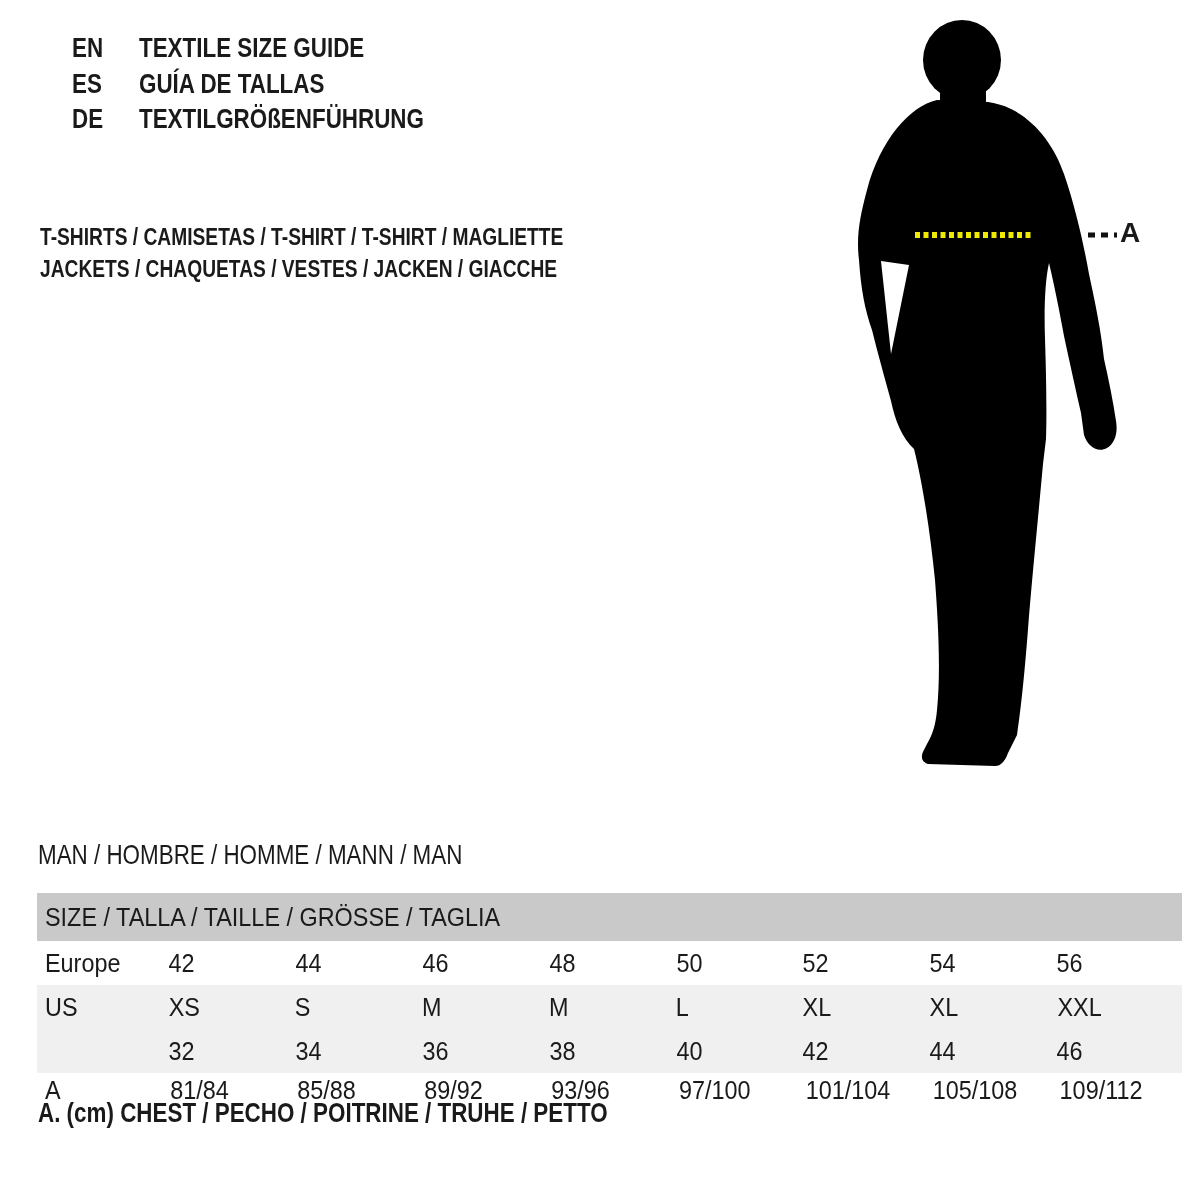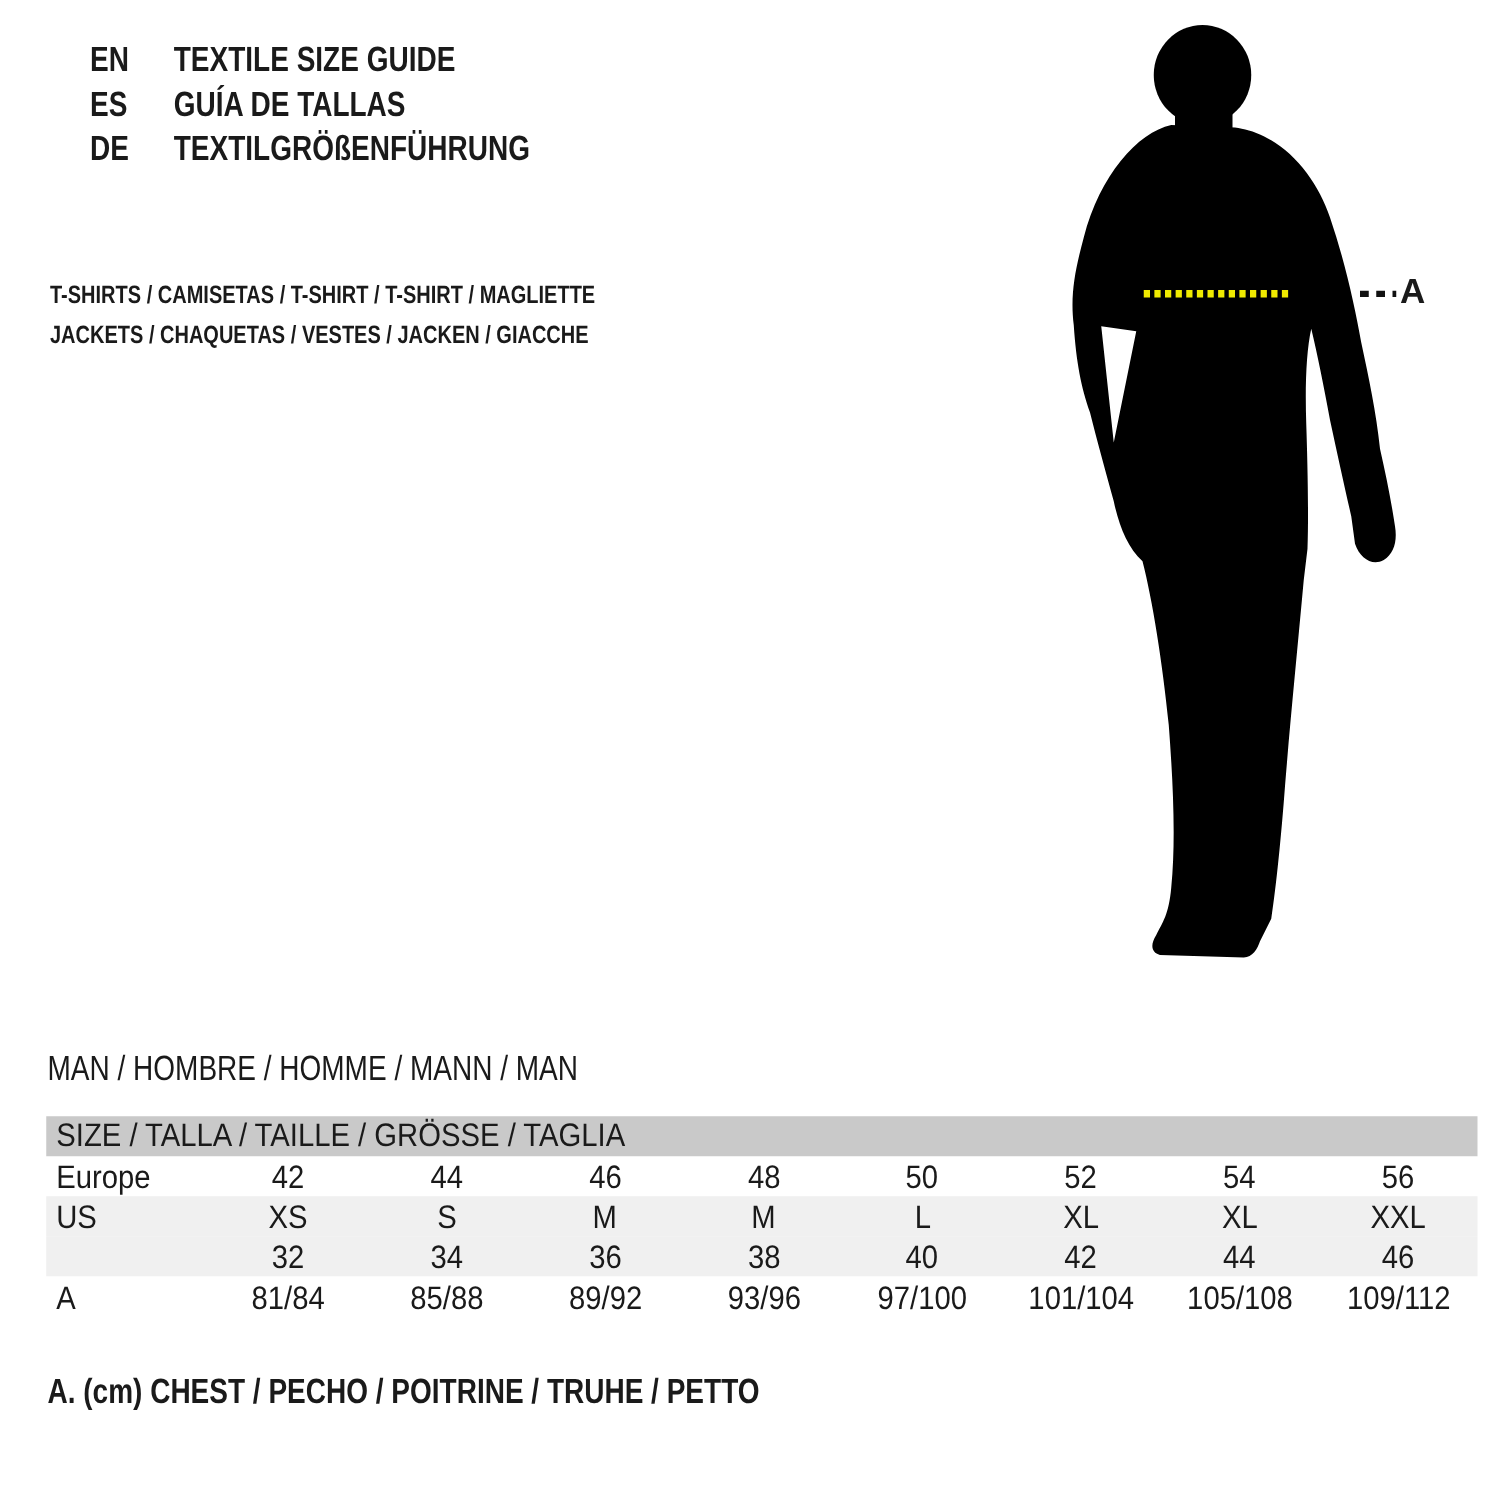--- a/index.html
+++ b/index.html
@@ -12,37 +12,37 @@
   .cond{display:inline-block;transform:scaleX(.80);transform-origin:0 50%;white-space:nowrap;}
   .tcond{display:inline-block;transform:scaleX(.90);transform-origin:50% 50%;white-space:nowrap;}
   .tcond-l{display:inline-block;transform:scaleX(.90);transform-origin:0 50%;white-space:nowrap;}
 
   
   .lang-block{position:absolute;left:43px;top:30px;}
   .lang-row{display:flex;line-height:35.5px;font-size:28px;font-weight:bold;text-align:center;}
   .lang-code{width:96px;}
   
   .cat-block{position:absolute;left:40px;top:221px;}
-  .cat-line{line-height:31.7px;font-size:20px;font-weight:bold;}
+  .cat-line{line-height:31.7px;font-size:24px;font-weight:bold;}
 
   
   .figure-svg{position:absolute;left:845px;top:8px;width:280px;height:770px;}
   .marker-a{position:absolute;left:1120px;top:217px;font-size:28px;font-weight:bold;}
 
   
   .man-title{position:absolute;left:38px;top:840px;font-size:28px;font-weight:normal;line-height:30px;}
 
   
   .size-table{position:absolute;left:37px;top:893px;width:1145px;font-size:26px;}
-  .thead{height:32px;background:#c9c9c9;display:flex;padding-left:8px;box-sizing:border-box;}
-  .trow{display:flex;align-items:center;height:32px;}
+  .thead{height:48px;background:#c9c9c9;display:flex;align-items:center;padding-left:8px;box-sizing:border-box;}
+  .trow{display:flex;align-items:center;height:44px;}
   .trow.tall{height:34px;}
   .trow.shaded{background:#f0f0f0;}
   .tlabel{width:130px;padding-left:8px;box-sizing:border-box;text-align:left;}
-  .tcell{flex:1;text-align:center;}
+  .tcell{flex:1;text-align:left;}
 
   
   .footnote{position:absolute;left:38px;top:1098px;font-size:28px;font-weight:bold;line-height:30px;}
 </style>
 </head>
 <body>
 
 <div class="lang-block">
   <div class="lang-row">
     <span class="lang-code"><span class="cond">EN</span></span>

